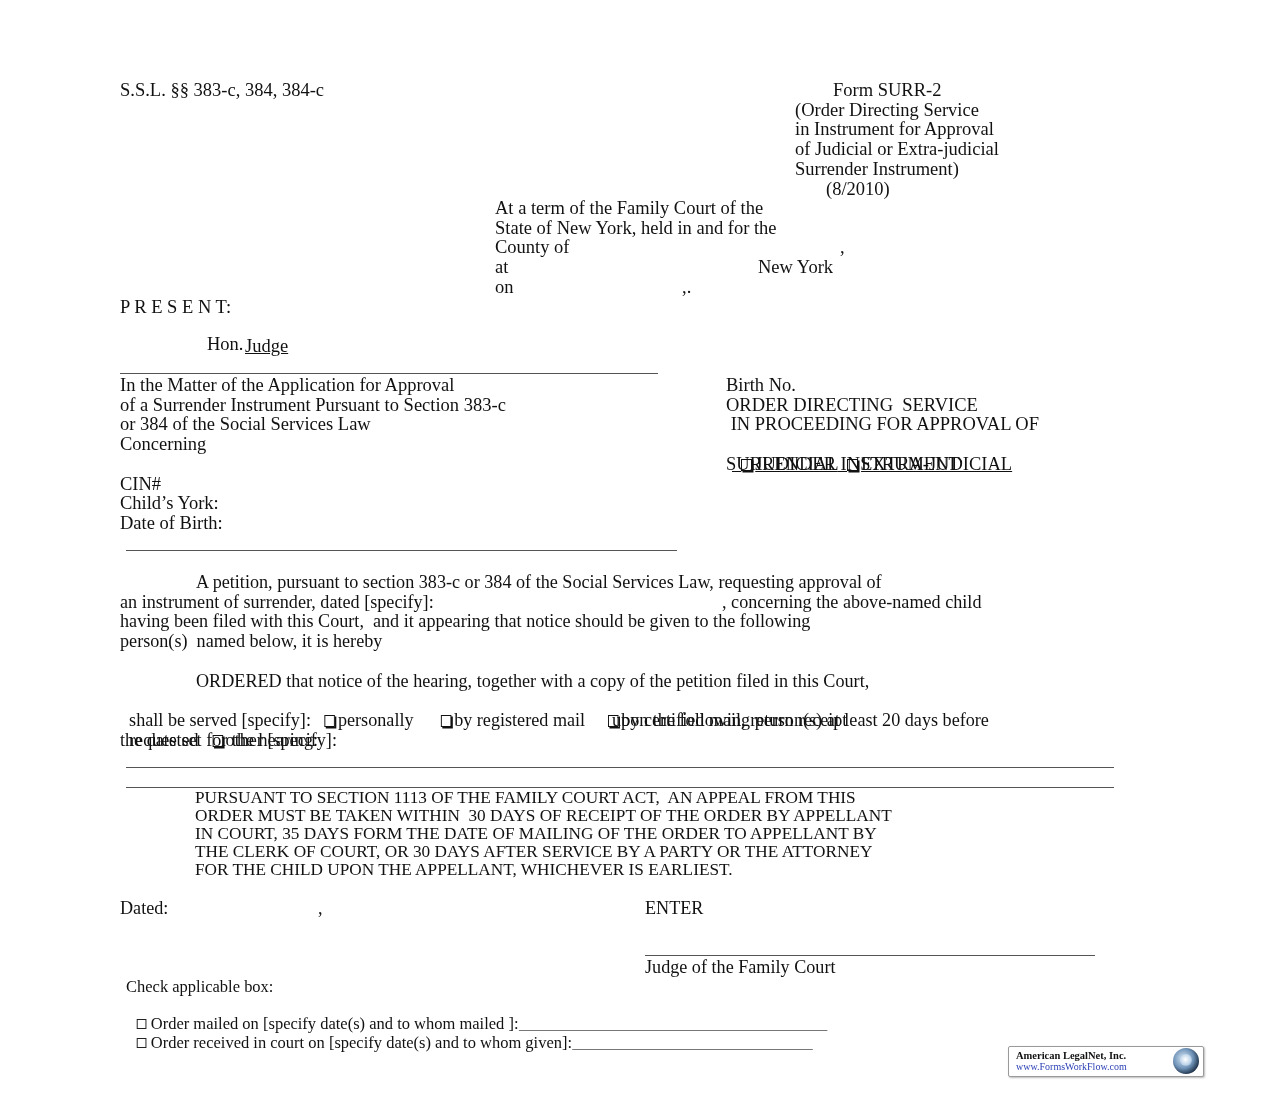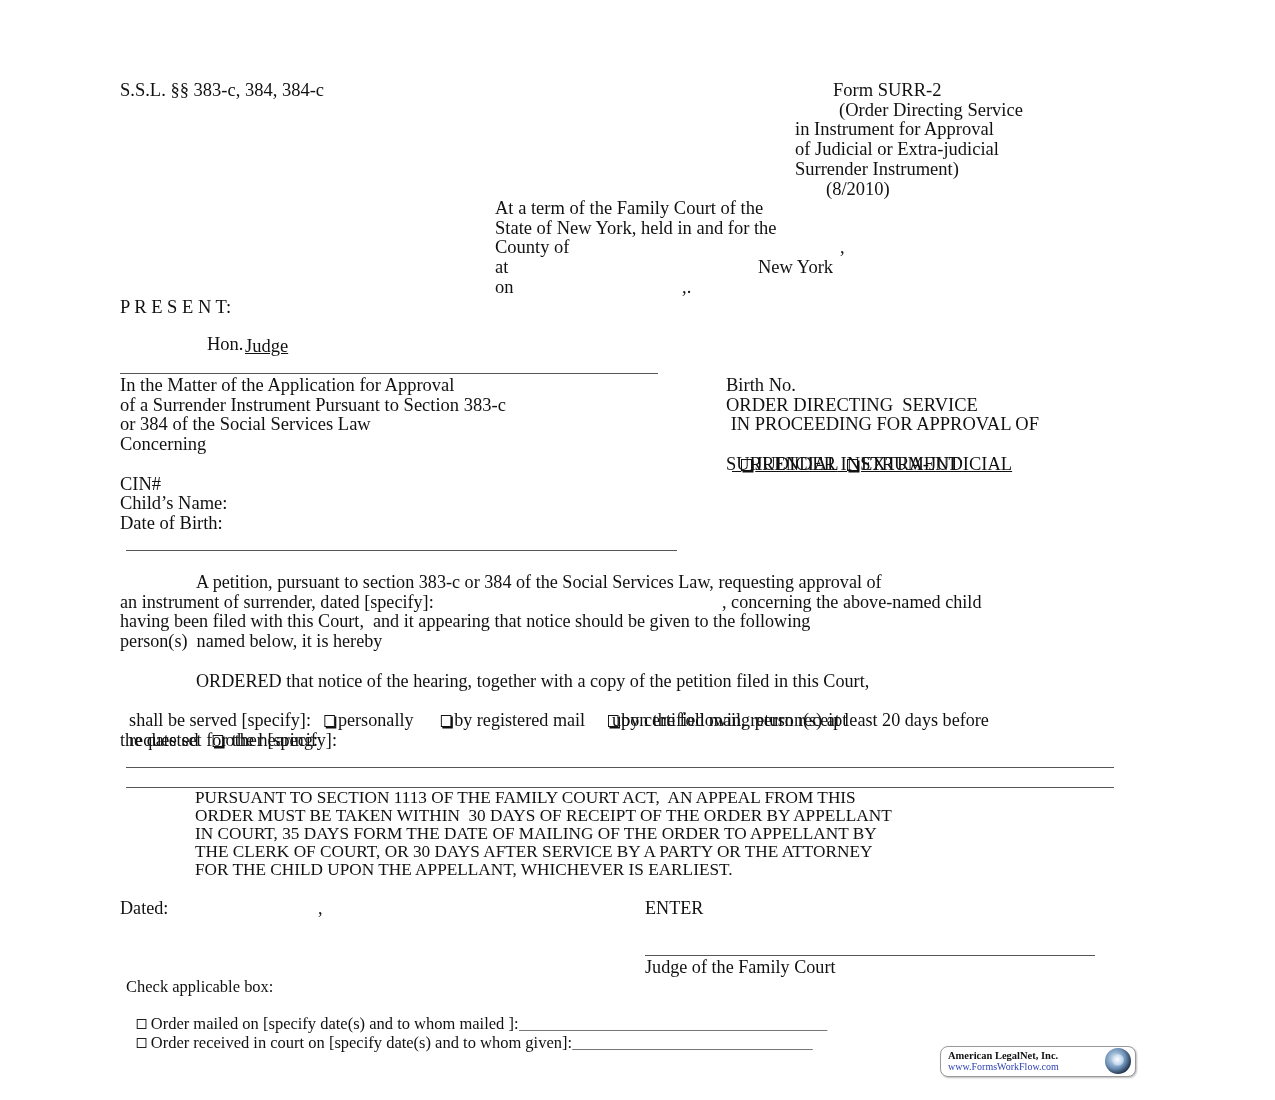--- a/index.html
+++ b/index.html
@@ -36,24 +36,24 @@
       margin-right: 5px;
       vertical-align: 0px;
     }
     .line-seg {
       display: inline-block;
       border-bottom: 1px solid #777;
       vertical-align: -2px;
     }
     .logo {
       position: absolute;
-      left: 940px; top: 1046px;
+      left: 1008px; top: 1046px;
       width: 194px; height: 29px;
       border: 1px solid #9a9a9a;
-      border-radius: 8px;
+      border-radius: 2px;
       box-shadow: 1px 1px 2px #bbb;
       background: #fff;
     }
     .logo-name {
       position: absolute; left: 7px; top: 3px;
       font-size: 10.5px; font-weight: bold; white-space: pre;
       font-family: "Liberation Serif", serif;
     }
     .logo-url {
       position: absolute; left: 7px; top: 14px;
@@ -73,21 +73,21 @@
       width: 12px; height: 12px; border-radius: 50%;
       background: radial-gradient(circle at 45% 45%, #ffffff 0%, #bcd3ea 60%, #5a7a9c 100%);
     }
   </style>
 </head>
 <body>
 
 <div class="abs t18" style="left:120px; top:81px;">S.S.L. §§ 383-c, 384, 384-c</div>
 
 <div class="abs t18" style="left:833px; top:81px;">Form SURR-2</div>
-<div class="abs t18" style="left:795px; top:100.7px;margin-left:44px;">(Order Directing Service</div>
+<div class="abs t18" style="left:795px; top:100.7px;">(Order Directing Service</div>
 <div class="abs t18" style="left:795px; top:120.4px;">in Instrument for Approval</div>
 <div class="abs t18" style="left:795px; top:140.1px;">of Judicial or Extra-judicial</div>
 <div class="abs t18" style="left:795px; top:159.8px;">Surrender Instrument)</div>
 <div class="abs t18" style="left:826px; top:179.5px;">(8/2010)</div>
 
 <div class="abs t18" style="left:495px; top:199px;">At a term of the Family Court of the</div>
 <div class="abs t18" style="left:495px; top:218.7px;">State of New York, held in and for the</div>
 <div class="abs t18" style="left:495px; top:238.4px;">County of</div>
 <div class="abs t18" style="left:840px; top:238.4px;">,</div>
 <div class="abs t18" style="left:495px; top:258.1px;">at</div>
@@ -100,21 +100,21 @@
 <div class="abs t18" style="left:245px; top:336.9px;text-decoration:underline;">Judge</div>
 
 <div class="rule" style="left:120px; top:373px; width:538px;"></div>
 
 <div class="abs t18" style="left:120px; top:376px;">In the Matter of the Application for Approval</div>
 <div class="abs t18" style="left:120px; top:395.7px;">of a Surrender Instrument Pursuant to Section 383-c</div>
 <div class="abs t18" style="left:120px; top:415.4px;">or 384 of the Social Services Law</div>
 <div class="abs t18" style="left:120px; top:435.1px;">Concerning</div>
 
 <div class="abs t18" style="left:120px; top:474.5px;">CIN#</div>
-<div class="abs t18" style="left:120px; top:494.2px;">Child’s Name:</div>
+<div class="abs t18" style="left:120px; top:494.2px;">Child’s York:</div>
 <div class="abs t18" style="left:120px; top:513.9px;">Date of Birth:</div>
 
 <div class="rule" style="left:126px; top:550px; width:551px;"></div>
 
 <div class="abs t18" style="left:726px; top:376px;">Birth No.</div>
 <div class="abs t18" style="left:726px; top:395.7px;">ORDER DIRECTING  SERVICE</div>
 <div class="abs t18" style="left:726px; top:415.4px;"> IN PROCEEDING FOR APPROVAL OF</div>
 <div class="abs t18" style="left:732px; top:435.1px;text-decoration:underline;">
   <span class="cb"></span><span>JUDICIAL</span><span>  </span><span class="cb"></span><span>EXTRA-JUDICIAL</span>
 </div>

